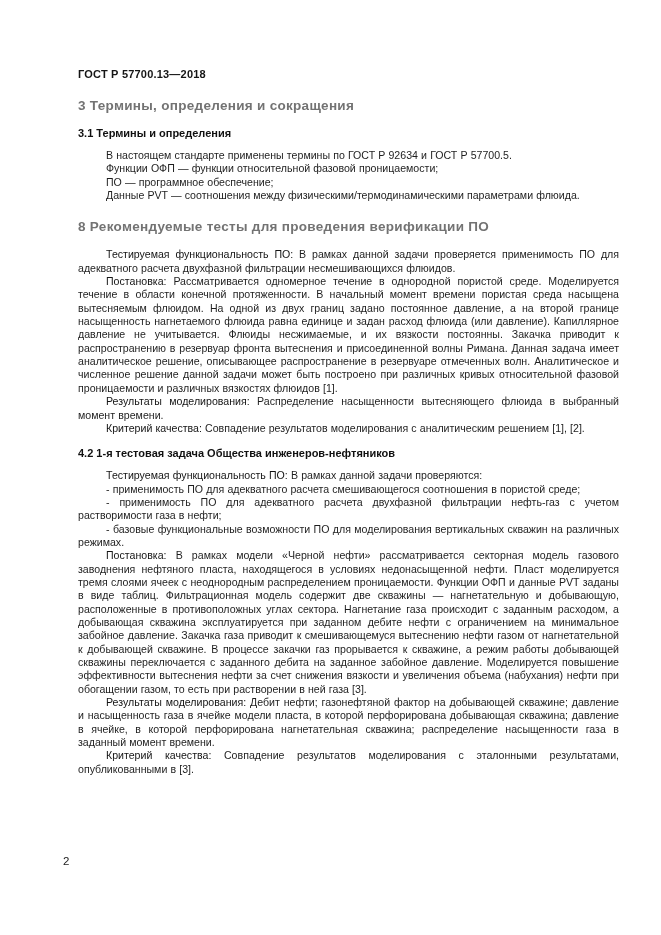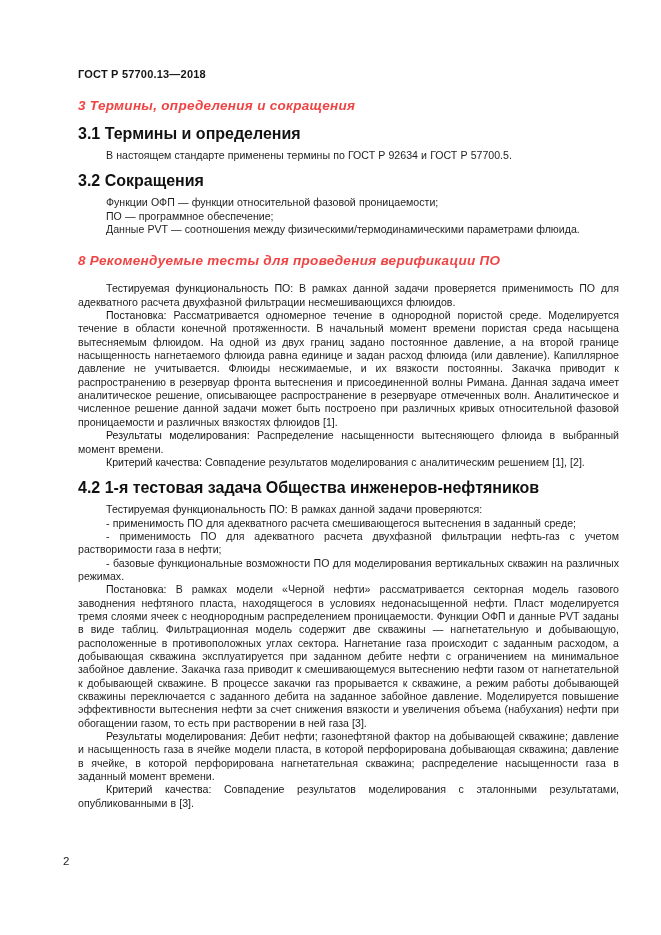--- a/index.html
+++ b/index.html
@@ -37,27 +37,26 @@
   .content {
     position: absolute;
     top: 73px;
     left: 78px;
     width: 541px;
   }
   .content .h1 {
     font-size: 13.5px;
     font-weight: 700;
     letter-spacing: 0.3px;
-    color: #ef4444;
+    color: #737373;
     margin: 17px 0 13px 0;
     line-height: 16px;
-    font-style: italic;
   }
   .content .h2 {
-    font-size: 16px;
+    font-size: 11px;
     font-weight: 700;
     color: #111111;
     margin: 12px 0 9px 0;
     line-height: 13px;
   }
   .content .para {
     font-size: 10.6px;
     line-height: 13.35px;
     text-align: justify;
     text-indent: 28px;
@@ -79,32 +78,31 @@
 </head>
 <body>
 
 <div class="page">
   <div class="doc-header">ГОСТ Р 57700.13—2018</div>
 
   <main class="content" id="content">
       <h2 class="h1">3 Термины, определения и сокращения</h2>
       <h3 class="h2">3.1 Термины и определения</h3>
       <p class="para">В настоящем стандарте применены термины по ГОСТ Р 92634 и ГОСТ Р 57700.5.</p>
-      <h3 class="h2">3.2 Сокращения</h3>
       <p class="para">Функции ОФП — функции относительной фазовой проницаемости;</p>
       <p class="para">ПО — программное обеспечение;</p>
       <p class="para">Данные PVT — соотношения между физическими/термодинамическими параметрами флюида.</p>
       <h2 class="h1">8 Рекомендуемые тесты для проведения верификации ПО</h2>
       <p class="para"><b>Тестируемая функциональность ПО:</b> В рамках данной задачи проверяется применимость ПО для адекватного расчета двухфазной фильтрации несмешивающихся флюидов.</p>
       <p class="para"><b>Постановка:</b> Рассматривается одномерное течение в однородной пористой среде. Моделируется течение в области конечной протяженности. В начальный момент времени пористая среда насыщена вытесняемым флюидом. На одной из двух границ задано постоянное давление, а на второй границе насыщенность нагнетаемого флюида равна единице и задан расход флюида (или давление). Капиллярное давление не учитывается. Флюиды несжимаемые, и их вязкости постоянны. Закачка приводит к распространению в резервуар фронта вытеснения и присоединенной волны Римана. Данная задача имеет аналитическое решение, описывающее распространение в резервуаре отмеченных волн. Аналитическое и численное решение данной задачи может быть построено при различных кривых относительной фазовой проницаемости и различных вязкостях флюидов [1].</p>
       <p class="para"><b>Результаты моделирования:</b> Распределение насыщенности вытесняющего флюида в выбранный момент времени.</p>
       <p class="para"><b>Критерий качества:</b> Совпадение результатов моделирования с аналитическим решением [1], [2].</p>
       <h3 class="h2">4.2 1-я тестовая задача Общества инженеров-нефтяников</h3>
       <p class="para"><b>Тестируемая функциональность ПО:</b> В рамках данной задачи проверяются:</p>
-      <p class="para">- применимость ПО для адекватного расчета смешивающегося вытеснения в заданный среде;</p>
+      <p class="para">- применимость ПО для адекватного расчета смешивающегося соотношения в пористой среде;</p>
       <p class="para">- применимость ПО для адекватного расчета двухфазной фильтрации нефть-газ с учетом растворимости газа в нефти;</p>
       <p class="para">- базовые функциональные возможности ПО для моделирования вертикальных скважин на различных режимах.</p>
       <p class="para"><b>Постановка:</b> В рамках модели «Черной нефти» рассматривается секторная модель газового заводнения нефтяного пласта, находящегося в условиях недонасыщенной нефти. Пласт моделируется тремя слоями ячеек с неоднородным распределением проницаемости. Функции ОФП и данные PVT заданы в виде таблиц. Фильтрационная модель содержит две скважины — нагнетательную и добывающую, расположенные в противоположных углах сектора. Нагнетание газа происходит с заданным расходом, а добывающая скважина эксплуатируется при заданном дебите нефти с ограничением на минимальное забойное давление. Закачка газа приводит к смешивающемуся вытеснению нефти газом от нагнетательной к добывающей скважине. В процессе закачки газ прорывается к скважине, а режим работы добывающей скважины переключается с заданного дебита на заданное забойное давление. Моделируется повышение эффективности вытеснения нефти за счет снижения вязкости и увеличения объема (набухания) нефти при обогащении газом, то есть при растворении в ней газа [3].</p>
       <p class="para"><b>Результаты моделирования:</b> Дебит нефти; газонефтяной фактор на добывающей скважине; давление и насыщенность газа в ячейке модели пласта, в которой перфорирована добывающая скважина; давление в ячейке, в которой перфорирована нагнетательная скважина; распределение насыщенности газа в заданный момент времени.</p>
       <p class="para"><b>Критерий качества:</b> Совпадение результатов моделирования с эталонными результатами, опубликованными в [3].</p>
     </main>
 
   <div class="page-number">2</div>
 </div>
 

